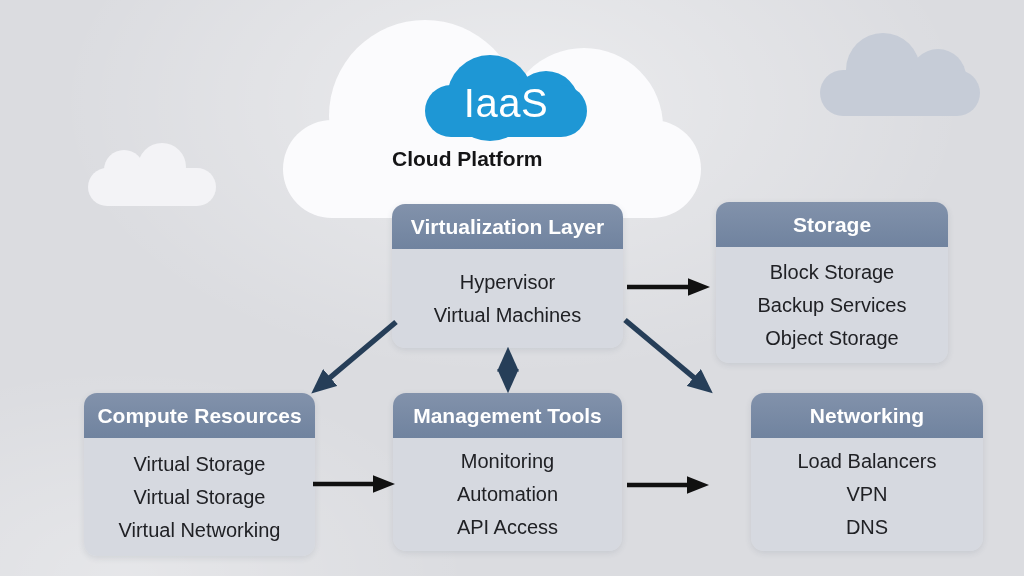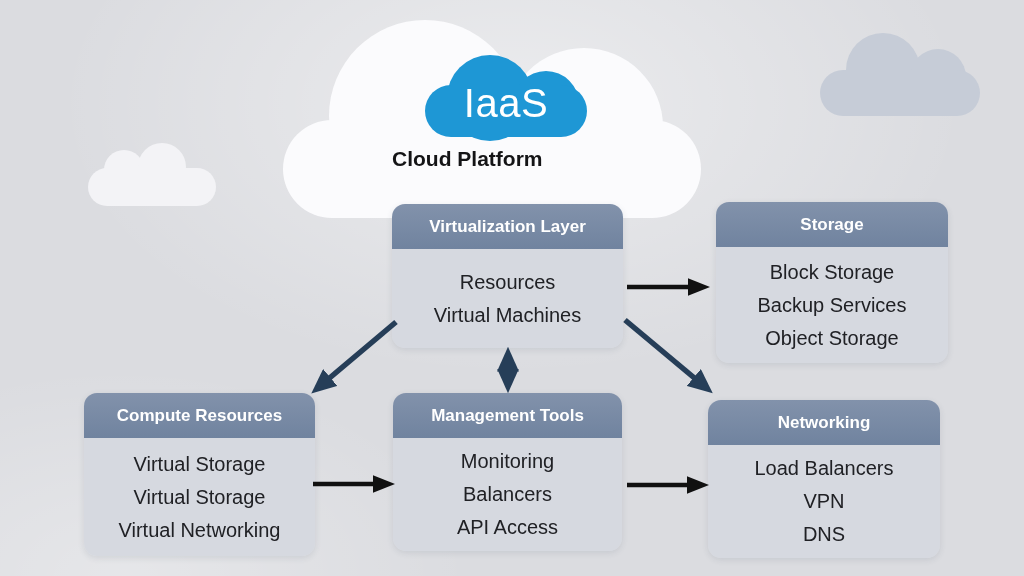--- a/index.html
+++ b/index.html
@@ -54,35 +54,35 @@
   }
 
   
   .box {
     position: absolute; border-radius: 13px; overflow: hidden;
     box-shadow: 0 2px 6px rgba(60,70,90,0.12);
   }
   .box-header {
     height: 45px; display: flex; align-items: center; justify-content: center;
     background: linear-gradient(#8292ab, #70839f);
-    color: #ffffff; font-size: 17px; font-weight: bold;
+    color: #ffffff; font-size: 21px; font-weight: bold;
   }
   .box-body {
     display: flex; flex-direction: column; align-items: center; justify-content: center;
     background: #d6d9e0; color: #202125; font-size: 20px; line-height: 33px;
   }
   .pos-virt  { left: 392px; top: 204px; width: 231px; }
   .pos-virt  .box-body { height: 99px; }
   .pos-stor  { left: 716px; top: 202px; width: 232px; }
   .pos-stor  .box-body { height: 116px; }
   .pos-comp  { left: 84px;  top: 393px; width: 231px; }
   .pos-comp  .box-body { height: 118px; }
   .pos-mgmt  { left: 393px; top: 393px; width: 229px; }
   .pos-mgmt  .box-body { height: 113px; }
-  .pos-netw  { left: 708px; top: 393px; width: 232px; margin-top: 7px; }
+  .pos-netw  { left: 751px; top: 393px; width: 232px; }
   .pos-netw  .box-body { height: 113px; }
 
   .arrows { position: absolute; left: 0; top: 0; }
 </style>
 </head>
 <body>
 
 <div class="canvas">
 
   <div class="cloud cloud-left">
@@ -107,21 +107,21 @@
     <div class="base"></div>
     <div class="iaas-label">IaaS</div>
   </div>
   <div class="platform-label">Cloud Platform</div>
 
   <div class="box pos-virt">
     <div class="box-header">
       <span>Virtualization Layer</span>
     </div>
     <div class="box-body">
-      <span class="box-item">Resources</span>
+      <span class="box-item">Hypervisor</span>
       <span class="box-item">Virtual Machines</span>
     </div>
   </div>
 
   <div class="box pos-stor">
     <div class="box-header">
       <span>Storage</span>
     </div>
     <div class="box-body">
       <span class="box-item">Block Storage</span>
@@ -140,21 +140,21 @@
       <span class="box-item">Virtual Networking</span>
     </div>
   </div>
 
   <div class="box pos-mgmt">
     <div class="box-header">
       <span>Management Tools</span>
     </div>
     <div class="box-body">
       <span class="box-item">Monitoring</span>
-      <span class="box-item">Balancers</span>
+      <span class="box-item">Automation</span>
       <span class="box-item">API Access</span>
     </div>
   </div>
 
   <div class="box pos-netw">
     <div class="box-header">
       <span>Networking</span>
     </div>
     <div class="box-body">
       <span class="box-item">Load Balancers</span>

